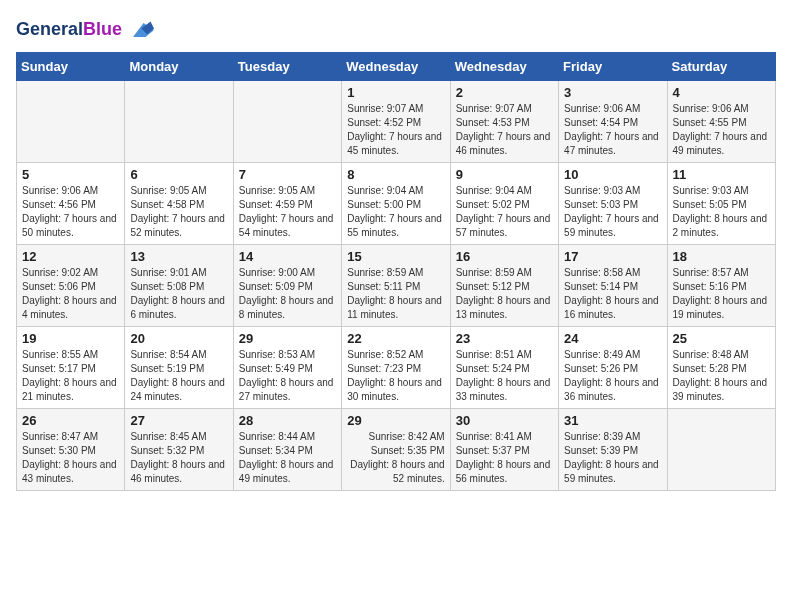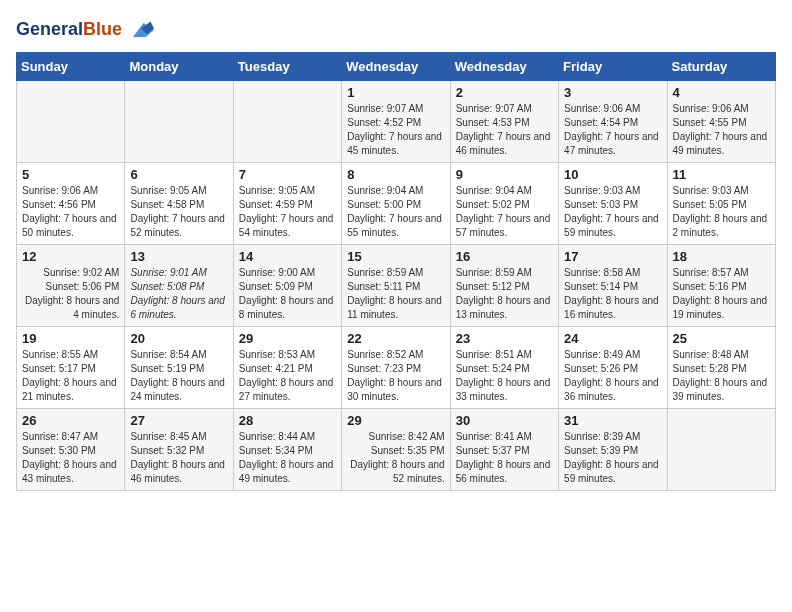--- a/index.html
+++ b/index.html
@@ -20,21 +20,21 @@
       display: flex;
       align-items: center;
     }
     .logo-text {
       font-size: 18px;
       font-weight: bold;
       color: #1a3a6b;
       line-height: 1.1;
     }
     .logo-text span {
-      color: #c2410c;
+      color: #a21caf;
       text-align: center;
     }
     .logo-icon {
       width: 28px;
       height: 28px;
       margin-left: 4px;
     }
     .title-block {
       text-align: right;
     }
@@ -192,27 +192,27 @@
         <td>
           <span class="day-number">11</span>
           <div class="day-info" style="white-space: pre-line;">Sunrise: 9:03 AM
 Sunset: 5:05 PM
 Daylight: 8 hours and 2 minutes.</div>
         </td>
       </tr>
       <tr>
         <td>
           <span class="day-number">12</span>
-          <div class="day-info" style="white-space: pre-line; text-align: right;">Sunrise: 9:02 AM
+          <div class="day-info" style="white-space: pre-line;">Sunrise: 9:02 AM
 Sunset: 5:06 PM
 Daylight: 8 hours and 4 minutes.</div>
         </td>
         <td>
           <span class="day-number">13</span>
-          <div class="day-info" style="white-space: pre-line; font-style: italic;">Sunrise: 9:01 AM
+          <div class="day-info" style="white-space: pre-line;">Sunrise: 9:01 AM
 Sunset: 5:08 PM
 Daylight: 8 hours and 6 minutes.</div>
         </td>
         <td>
           <span class="day-number">14</span>
           <div class="day-info" style="white-space: pre-line;">Sunrise: 9:00 AM
 Sunset: 5:09 PM
 Daylight: 8 hours and 8 minutes.</div>
         </td>
         <td>
@@ -249,21 +249,21 @@
         </td>
         <td>
           <span class="day-number">20</span>
           <div class="day-info" style="white-space: pre-line;">Sunrise: 8:54 AM
 Sunset: 5:19 PM
 Daylight: 8 hours and 24 minutes.</div>
         </td>
         <td>
           <span class="day-number">29</span>
           <div class="day-info" style="white-space: pre-line;">Sunrise: 8:53 AM
-Sunset: 4:21 PM
+Sunset: 5:49 PM
 Daylight: 8 hours and 27 minutes.</div>
         </td>
         <td>
           <span class="day-number">22</span>
           <div class="day-info" style="white-space: pre-line;">Sunrise: 8:52 AM
 Sunset: 7:23 PM
 Daylight: 8 hours and 30 minutes.</div>
         </td>
         <td>
           <span class="day-number">23</span>

